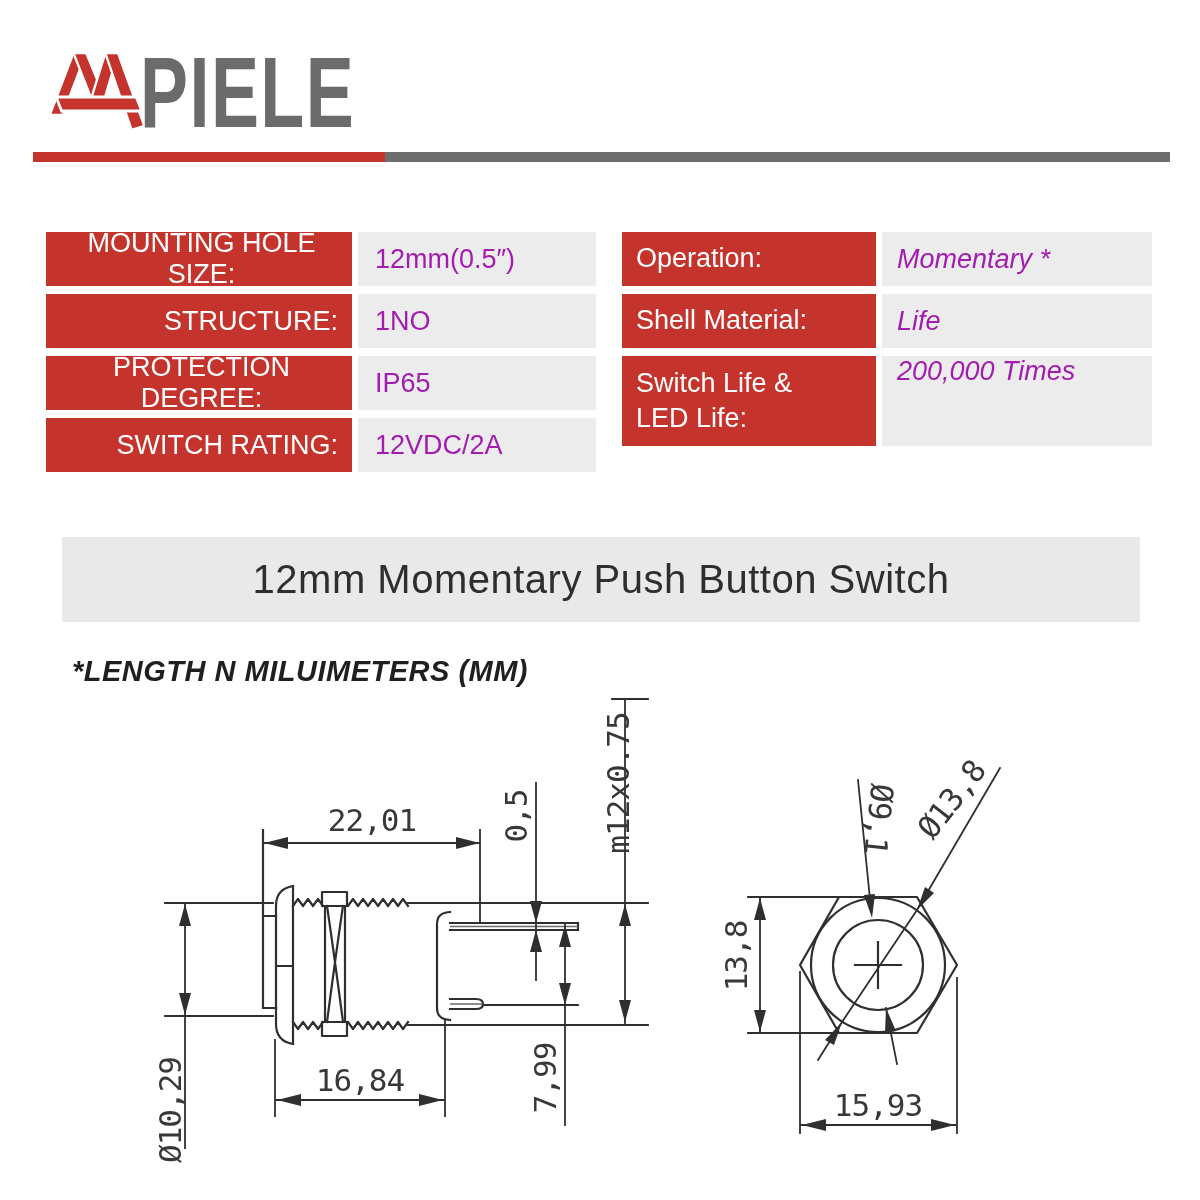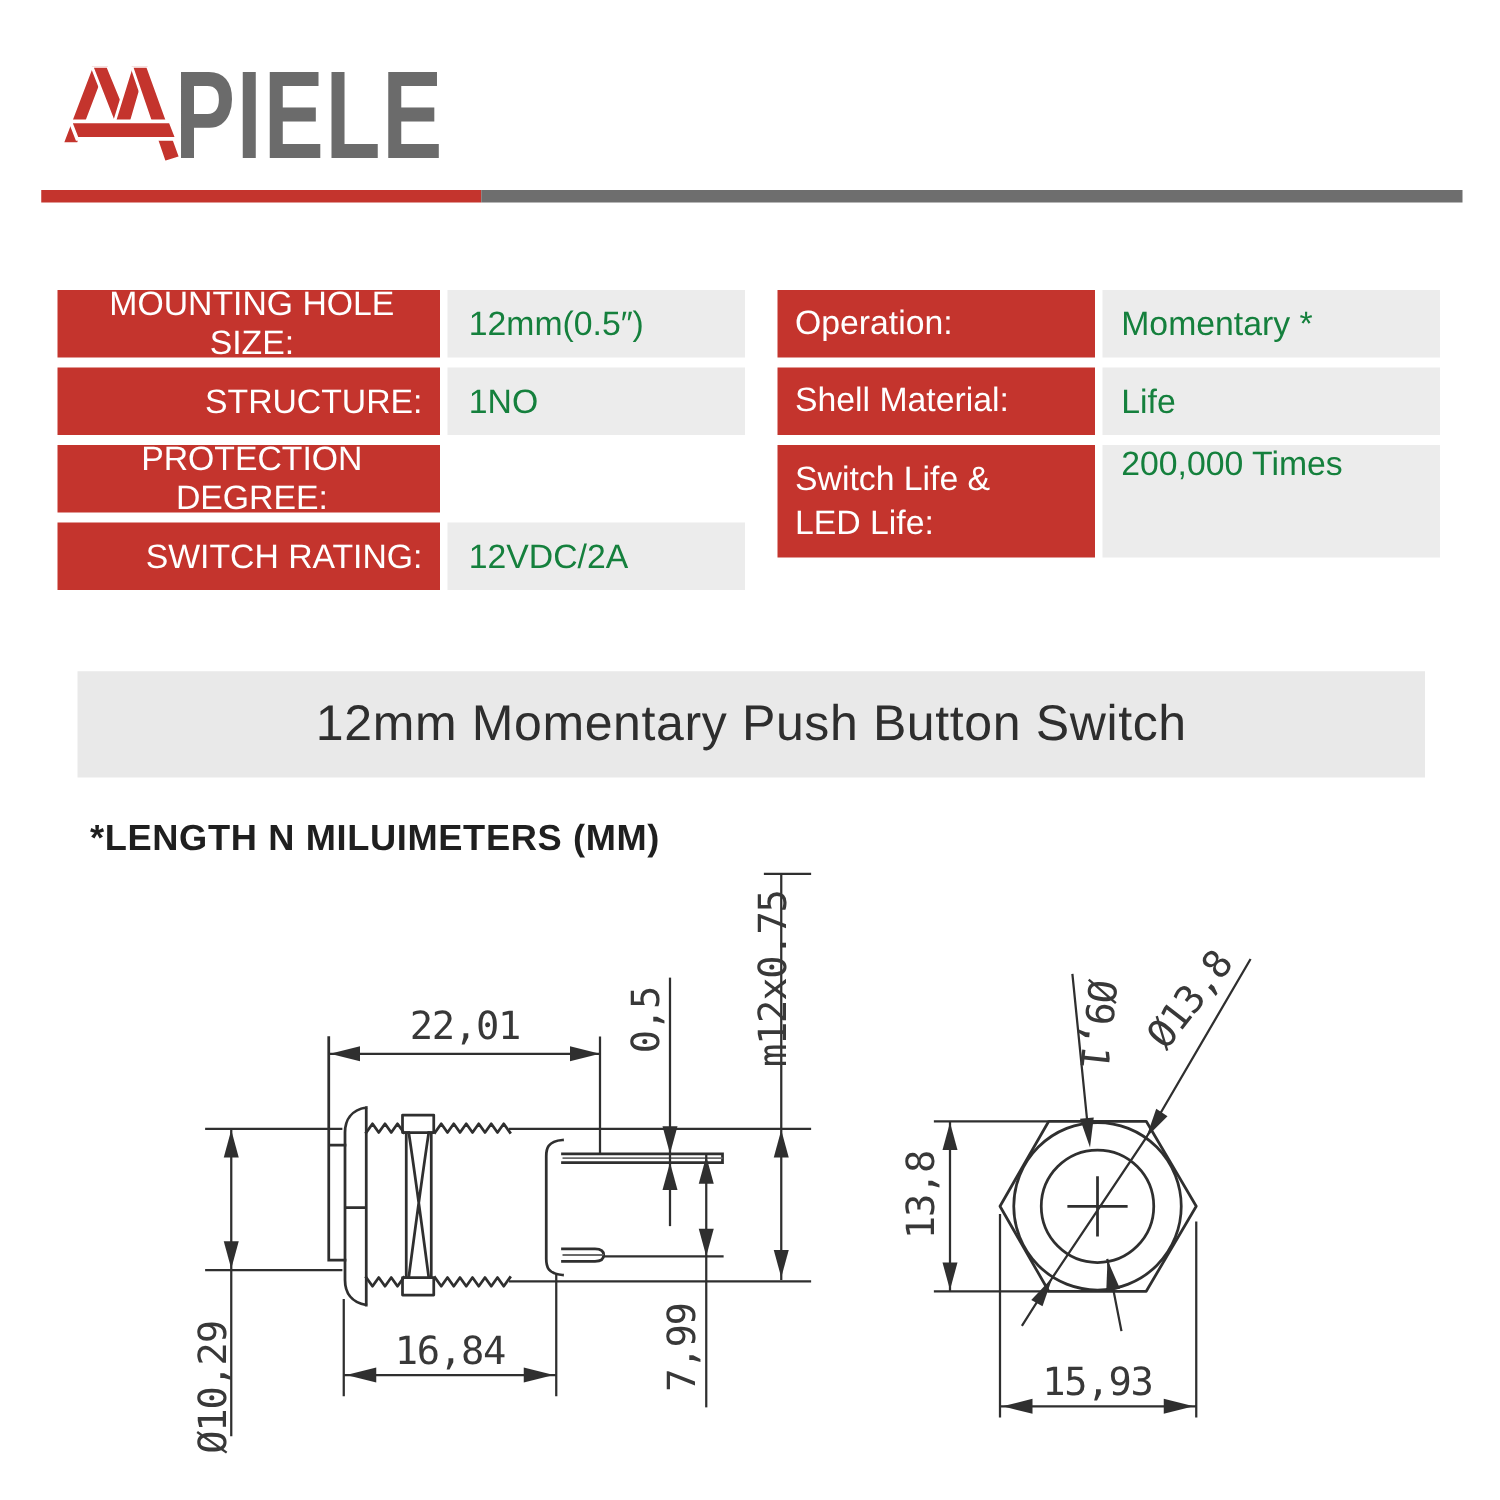--- a/index.html
+++ b/index.html
@@ -18,35 +18,35 @@
   .divider-red  { position:absolute; left:33px;  top:152px; width:352px; height:10px; background:#c4342d; }
   .divider-gray { position:absolute; left:385px; top:152px; width:785px; height:10px; background:#6e6e6e; }
   
   .spec-col { position:absolute; display:flex; flex-direction:column; gap:8px; }
   .spec-left  { left:46px;  top:232px; }
   .spec-right { left:622px; top:232px; }
   .spec-row { display:flex; gap:6px; }
   .cell { height:54px; display:flex; align-items:center; font-size:27px; }
   .tall .cell { height:90px; }
   .cell.red { background:#c4342d; color:#ffffff; }
-  .cell.gray { background:#ececec; color:#15803d; }
+  .cell.gray { background:#ececec; color:#a21caf; }
   .spec-left  .cell.red  { width:306px; justify-content:flex-end; padding-right:14px; text-align:center;padding-left:19px; }
   .spec-left  .cell.gray { width:238px; padding-left:17px; }
   .spec-right .cell.red  { width:254px; padding-left:14px; white-space:pre-line; line-height:1.3; }
-  .spec-right .cell.gray { width:270px; padding-left:15px; }
+  .spec-right .cell.gray { width:270px; padding-left:15px;font-style:italic; }
   .spec-right .tall .cell.gray { align-items:flex-start; }
   
   .banner {
     position:absolute; left:62px; top:537px; width:1078px; height:85px;
     background:#e9e9e9; display:flex; align-items:center; justify-content:center;
     font-size:40px; color:#2e2e2e; letter-spacing:.5px;
   }
   .note {
     position:absolute; left:72px; top:655px; font-size:29px; font-weight:700;
-    color:#1f1f1f; letter-spacing:.5px;
+    color:#1f1f1f; letter-spacing:.5px;font-style:italic;
   }
   
   .drawing { position:absolute; left:0; top:0; width:1200px; height:1200px; }
   .ln   { stroke:#2f2f2f; stroke-width:2.2; fill:none; stroke-linejoin:round; stroke-linecap:square; }
   .thin { stroke:#6a6a6a; stroke-width:1.5; fill:none; }
   .dln  { stroke:#2f2f2f; stroke-width:1.8; fill:none; stroke-linecap:square; }
   .arr  { fill:#2f2f2f; stroke:none; }
   .dim  { font-family:"DejaVu Sans Mono", monospace; font-size:31px; fill:#383838; letter-spacing:-1px; }
 </style>
 </head>
@@ -69,20 +69,21 @@
     <div class="spec-row">
       <div class="cell red">MOUNTING HOLE SIZE:</div>
       <div class="cell gray">12mm(0.5″)</div>
     </div>
     <div class="spec-row">
       <div class="cell red">STRUCTURE:</div>
       <div class="cell gray">1NO</div>
     </div>
     <div class="spec-row">
       <div class="cell red">PROTECTION DEGREE:</div>
+      <div class="cell gray">IP65</div>
     </div>
     <div class="spec-row">
       <div class="cell red">SWITCH RATING:</div>
       <div class="cell gray">12VDC/2A</div>
     </div>
   </div>
 
   <div class="spec-col spec-right">
     <div class="spec-row">
       <div class="cell red">Operation:</div>

